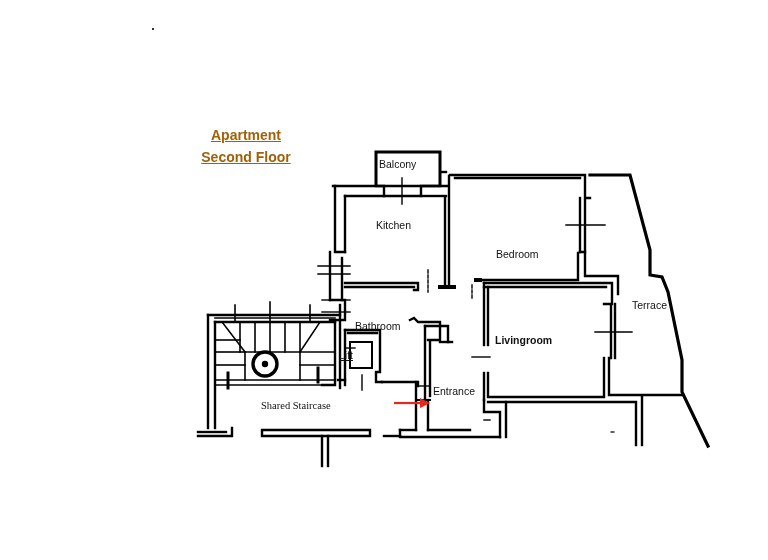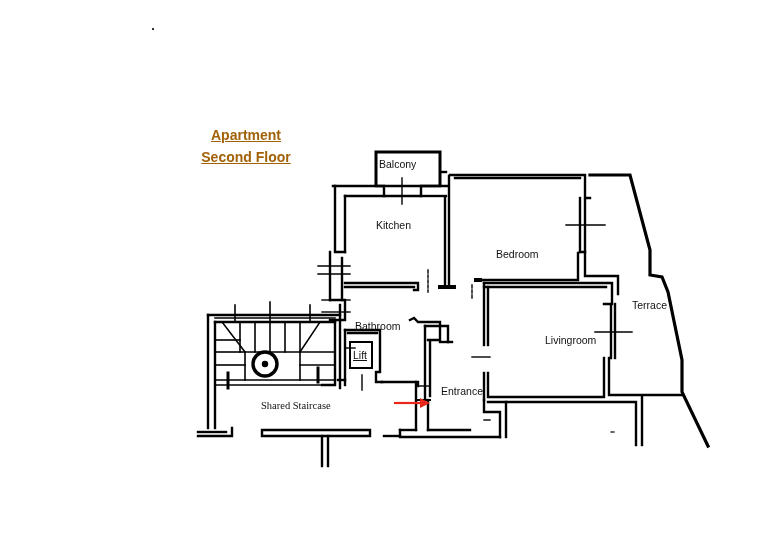--- a/index.html
+++ b/index.html
@@ -169,16 +169,16 @@
     <line x1="394" y1="403" x2="422" y2="403" stroke="#e8261a" stroke-width="2.2"></line>
     <polygon points="420,398 430,403 420,408" fill="#e8261a"></polygon>
   </g>
 </svg>
 
 <div class="lbl" style="left:379px; top:158px;text-align:right;">Balcony</div>
 <div class="lbl" style="left:376px; top:219px;">Kitchen</div>
 <div class="lbl" style="left:496px; top:224px;margin-top:24px;">Bedroom</div>
 <div class="lbl" style="left:355px; top:288px;margin-top:32px;">Bathroom</div>
 <div class="lbl" style="left:632px; top:299px;">Terrace</div>
-<div class="lbl" style="left:545px; top:334px;">Livingroom</div>
-<div class="lbl" style="left:353px; top:349px;text-decoration:underline;">Lift</div>
-<div class="lbl" style="left:433px; top:385px;padding-left:8px;">Entrance</div>
+<div class="lbl" style="left:495px; top:334px;font-weight:bold;">Livingroom</div>
+<div class="lbl" style="left:339px; top:349px;text-decoration:underline;">Lift</div>
+<div class="lbl" style="left:433px; top:385px;">Entrance</div>
 <div class="lbl" style="left:261px; top:400px;font-family:Liberation Serif, serif;">Shared Staircase</div>
 
 </body></html>

